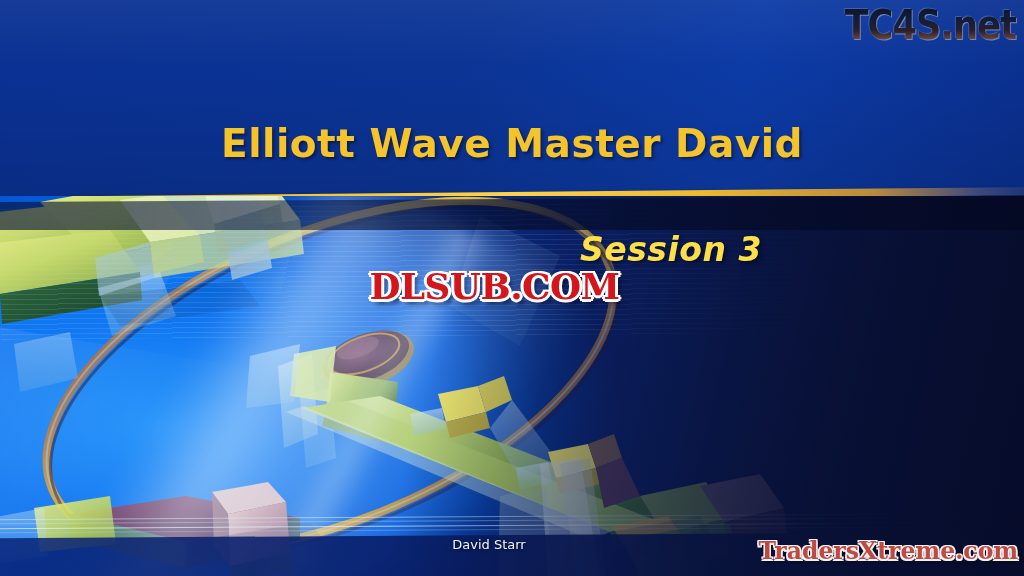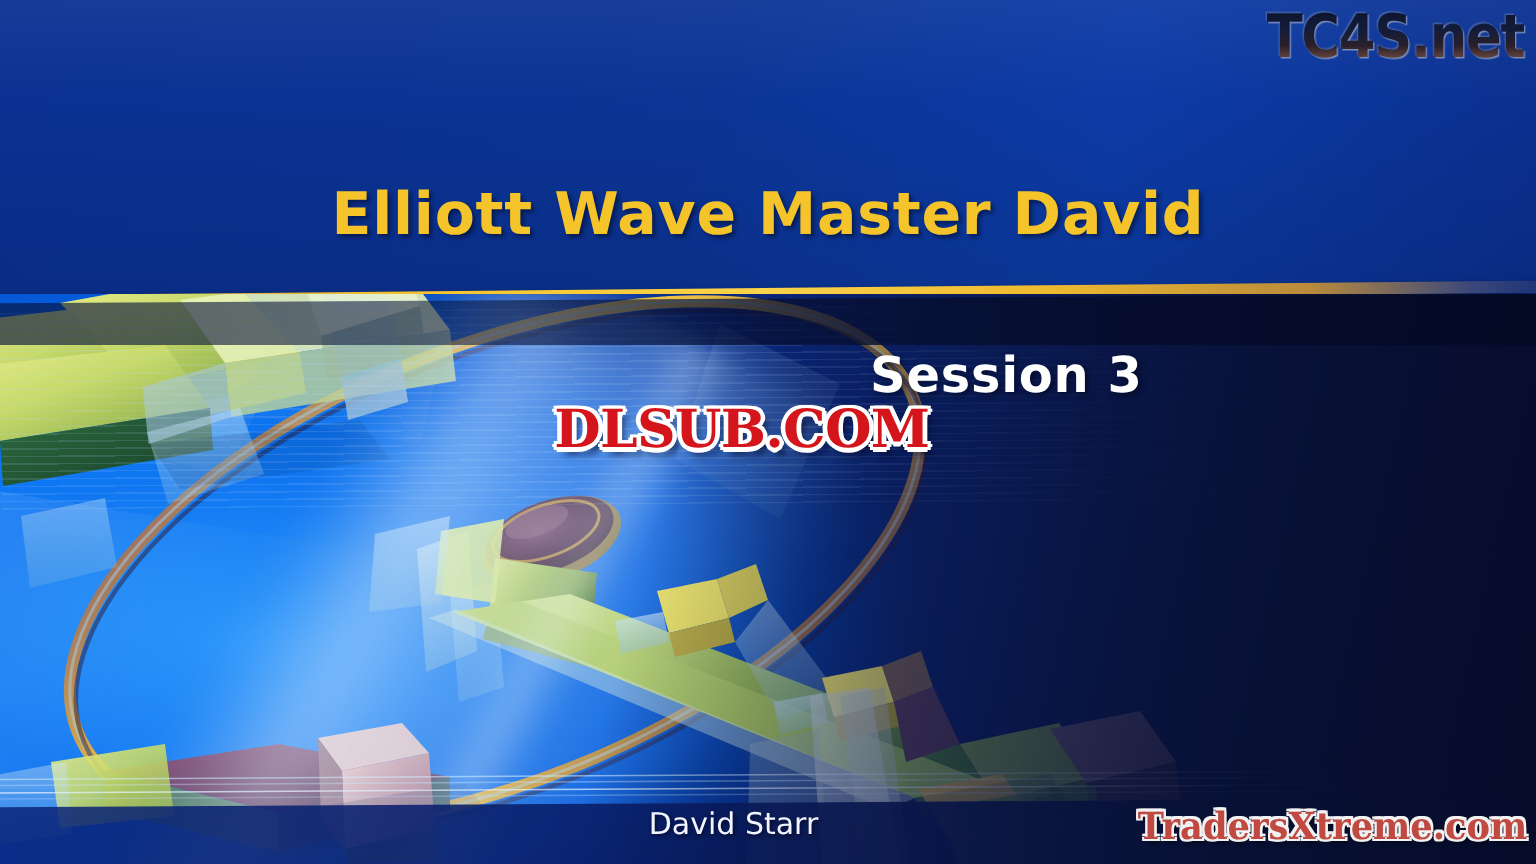--- a/index.html
+++ b/index.html
@@ -172,24 +172,25 @@
     position:absolute; left:0; top:336px; width:1024px; height:44px;
     background:linear-gradient(98deg, rgba(10,36,120,0.85) 0%, rgba(9,30,104,0.9) 40%, rgba(7,18,64,0.96) 75%, rgba(5,11,42,1) 100%);
     clip-path:polygon(0% 14%, 100% 0%, 100% 100%, 0% 100%);
   }
 
   
   .session {
     position:absolute; left:580px; top:230px;
     font-family:"DejaVu Sans", sans-serif;
     font-weight:bold; font-size:33px;
-    color:#ffffff;
+    color:#fde047;
     letter-spacing:0.5px;
     text-shadow:2px 2px 4px rgba(0,0,20,0.55);
     white-space:nowrap;
+    font-style:italic;
   }
 
   .wm-dlsub {
     position:absolute; left:372px; top:266px;
     font-family:"DejaVu Serif", serif;
     font-weight:bold;
     font-size:35px;
     letter-spacing:-0.5px;
     transform:scaleX(1.02);
     color:#d4151b;
@@ -198,21 +199,21 @@
       -2px 0 0 #fff, 2px 0 0 #fff, 0 -2px 0 #fff, 0 2px 0 #fff,
       -2px -2px 0 #fff, 2px -2px 0 #fff, -2px 2px 0 #fff, 2px 2px 0 #fff,
       -3px 0 0 #fff, 3px 0 0 #fff, 0 3px 0 #fff,
       4px 5px 4px rgba(0,0,25,0.55);
   }
 
   .author {
     position:absolute; left:0; width:978px; top:537px;
     text-align:center;
     font-family:"DejaVu Sans", sans-serif;
-    font-size:20px;
+    font-size:13px;
     color:#f2f5ff;
     text-shadow:1px 1px 3px rgba(0,0,20,0.7);
   }
 
   .wm-txtreme {
     position:absolute; right:6px; top:536px;
     font-family:"DejaVu Serif", serif;
     font-weight:bold;
     font-size:25px;
     transform:scaleX(0.94);

